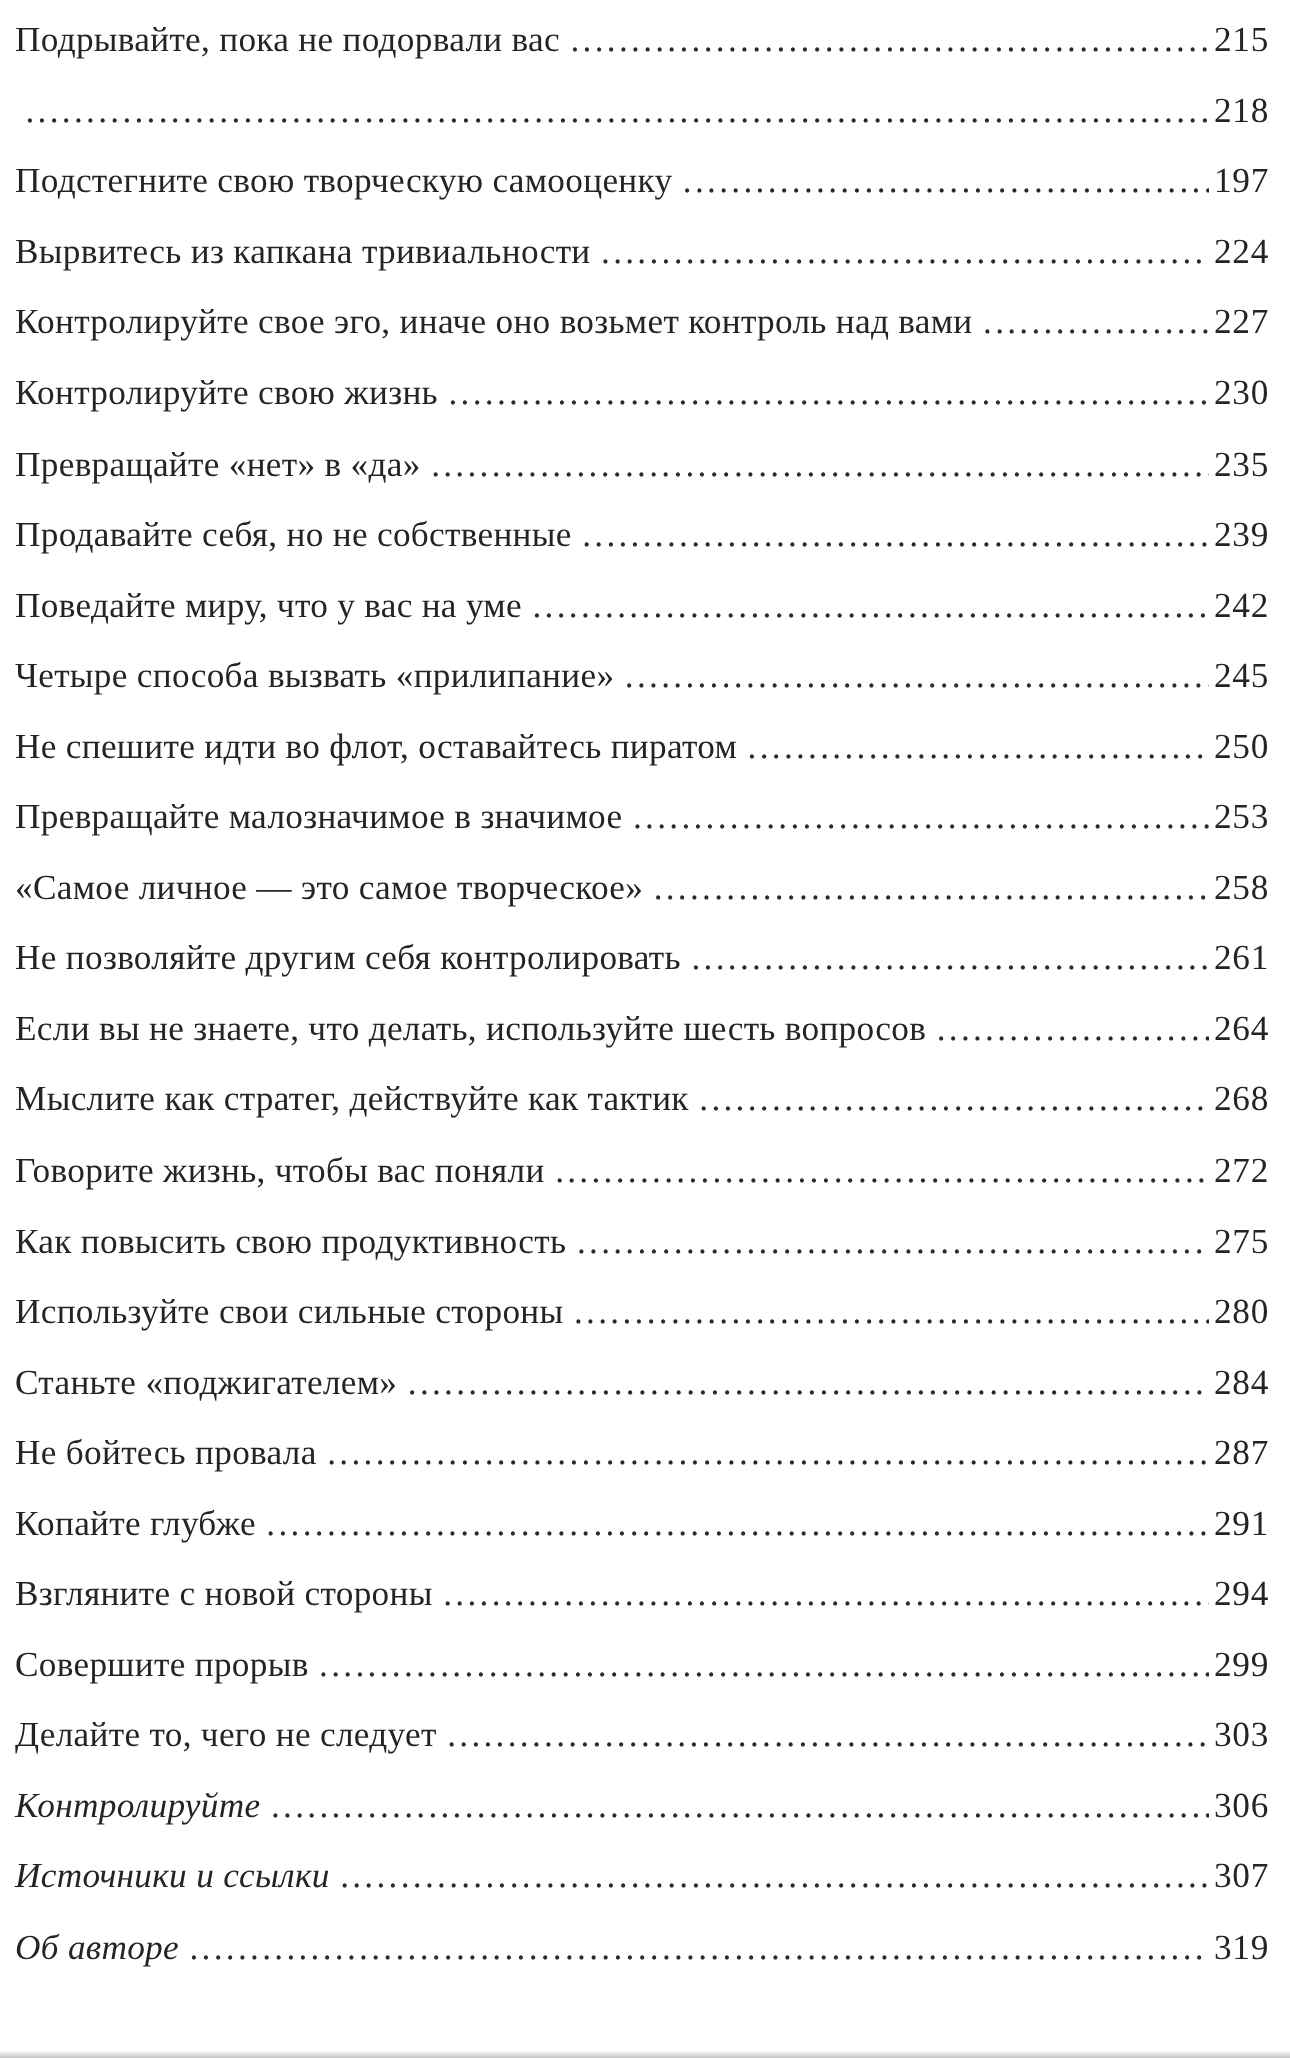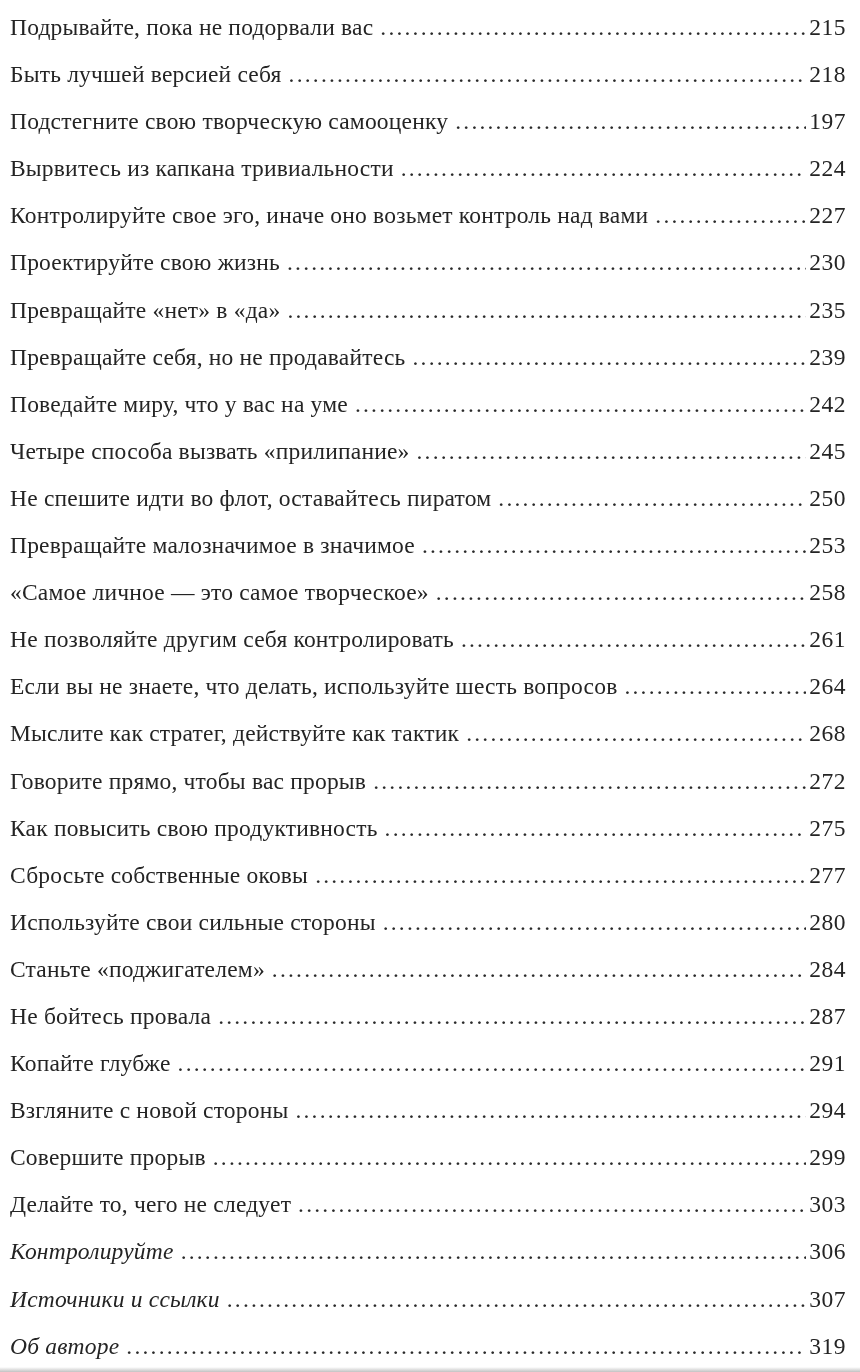--- a/index.html
+++ b/index.html
@@ -68,51 +68,50 @@
 <body>
 
 <div class="page">
   <div class="toc-list" id="toc-list">
       <div class="toc-row">
         <span class="toc-title">Подрывайте, пока не подорвали вас</span>
         <span class="toc-leader"></span>
         <span class="toc-page">215</span>
       </div>
       <div class="toc-row">
-        <span class="toc-title">Быть лучшей версией себя</span>
         <span class="toc-leader"></span>
         <span class="toc-page">218</span>
       </div>
       <div class="toc-row">
         <span class="toc-title">Подстегните свою творческую самооценку</span>
         <span class="toc-leader"></span>
         <span class="toc-page">197</span>
       </div>
       <div class="toc-row">
         <span class="toc-title">Вырвитесь из капкана тривиальности</span>
         <span class="toc-leader"></span>
         <span class="toc-page">224</span>
       </div>
       <div class="toc-row">
         <span class="toc-title">Контролируйте свое эго, иначе оно возьмет контроль над вами</span>
         <span class="toc-leader"></span>
         <span class="toc-page">227</span>
       </div>
       <div class="toc-row">
-        <span class="toc-title">Проектируйте свою жизнь</span>
+        <span class="toc-title">Контролируйте свою жизнь</span>
         <span class="toc-leader"></span>
         <span class="toc-page">230</span>
       </div>
       <div class="toc-row">
         <span class="toc-title">Превращайте «нет» в «да»</span>
         <span class="toc-leader"></span>
         <span class="toc-page">235</span>
       </div>
       <div class="toc-row">
-        <span class="toc-title">Превращайте себя, но не продавайтесь</span>
+        <span class="toc-title">Продавайте себя, но не собственные</span>
         <span class="toc-leader"></span>
         <span class="toc-page">239</span>
       </div>
       <div class="toc-row">
         <span class="toc-title">Поведайте миру, что у вас на уме</span>
         <span class="toc-leader"></span>
         <span class="toc-page">242</span>
       </div>
       <div class="toc-row">
         <span class="toc-title">Четыре способа вызвать «прилипание»</span>
@@ -143,33 +142,28 @@
         <span class="toc-title">Если вы не знаете, что делать, используйте шесть вопросов</span>
         <span class="toc-leader"></span>
         <span class="toc-page">264</span>
       </div>
       <div class="toc-row">
         <span class="toc-title">Мыслите как стратег, действуйте как тактик</span>
         <span class="toc-leader"></span>
         <span class="toc-page">268</span>
       </div>
       <div class="toc-row">
-        <span class="toc-title">Говорите прямо, чтобы вас прорыв</span>
+        <span class="toc-title">Говорите жизнь, чтобы вас поняли</span>
         <span class="toc-leader"></span>
         <span class="toc-page">272</span>
       </div>
       <div class="toc-row">
         <span class="toc-title">Как повысить свою продуктивность</span>
         <span class="toc-leader"></span>
         <span class="toc-page">275</span>
-      </div>
-      <div class="toc-row">
-        <span class="toc-title">Сбросьте собственные оковы</span>
-        <span class="toc-leader"></span>
-        <span class="toc-page">277</span>
       </div>
       <div class="toc-row">
         <span class="toc-title">Используйте свои сильные стороны</span>
         <span class="toc-leader"></span>
         <span class="toc-page">280</span>
       </div>
       <div class="toc-row">
         <span class="toc-title">Станьте «поджигателем»</span>
         <span class="toc-leader"></span>
         <span class="toc-page">284</span>

